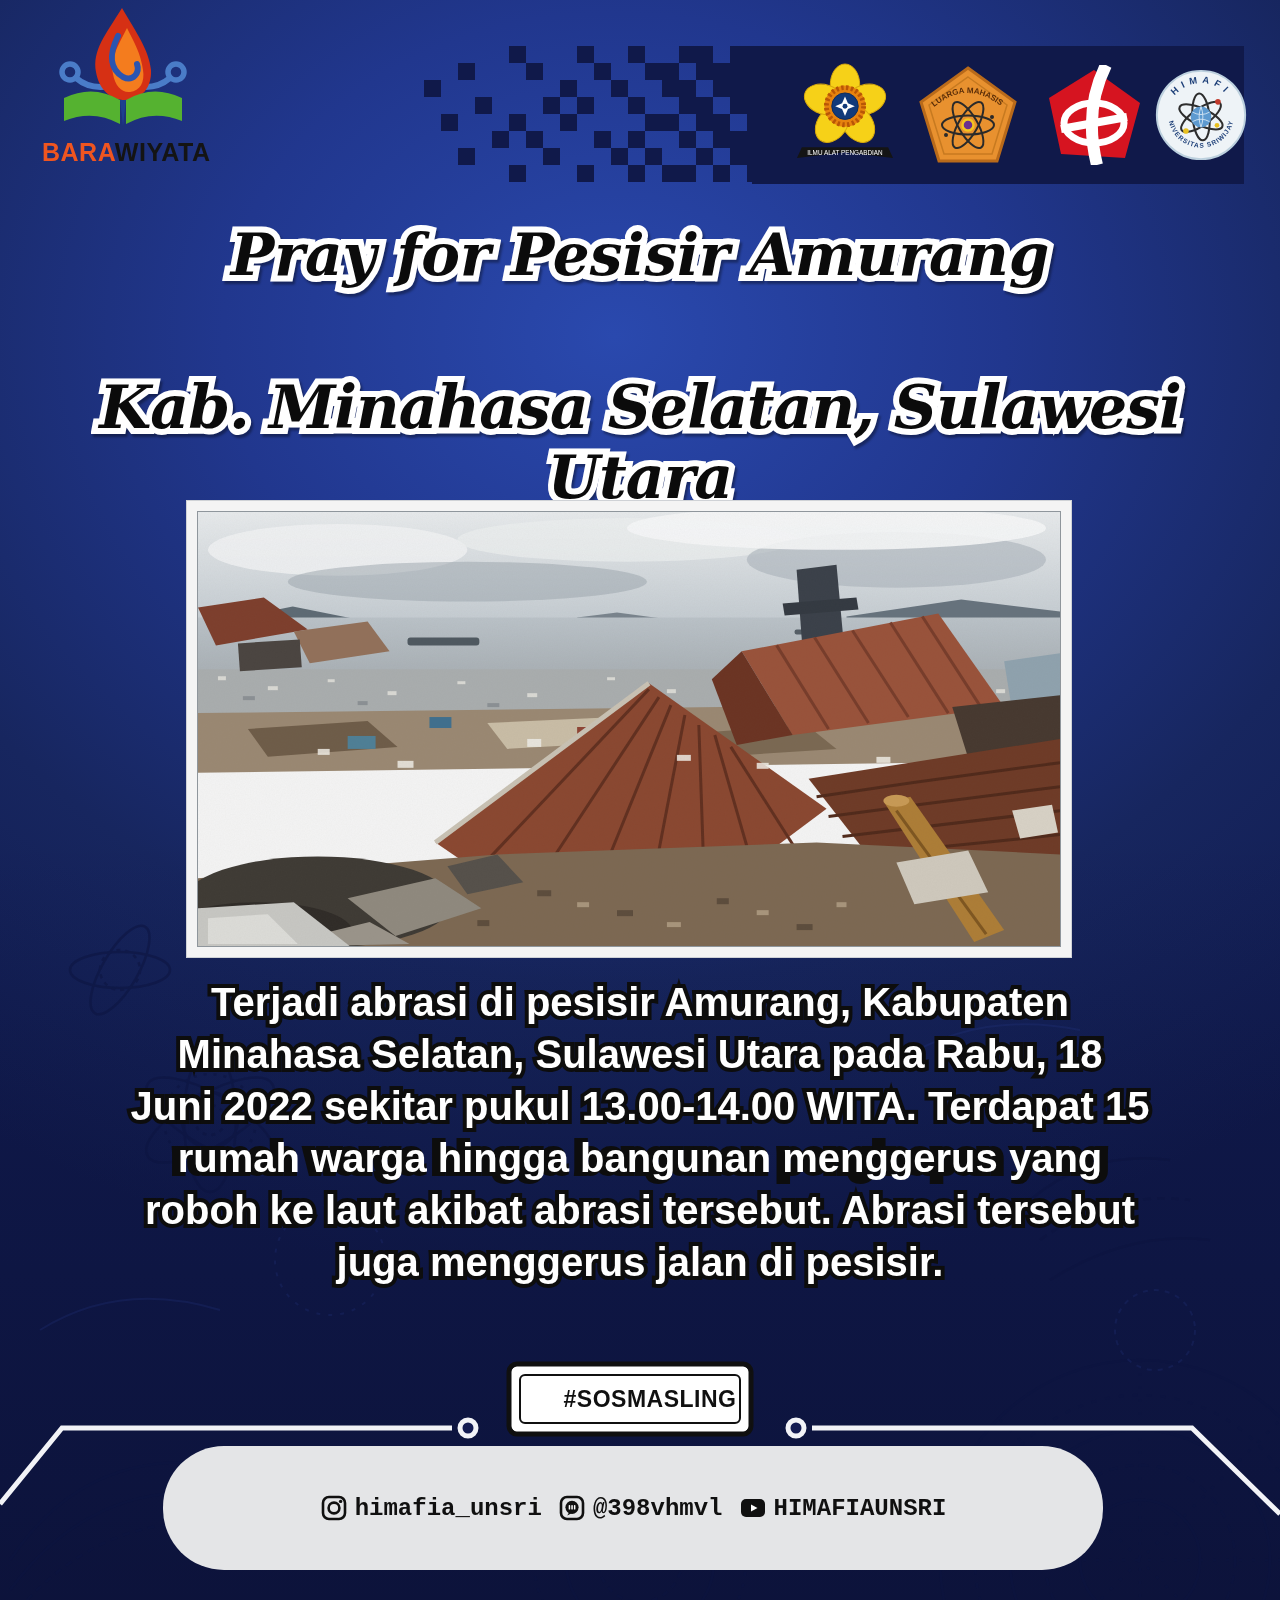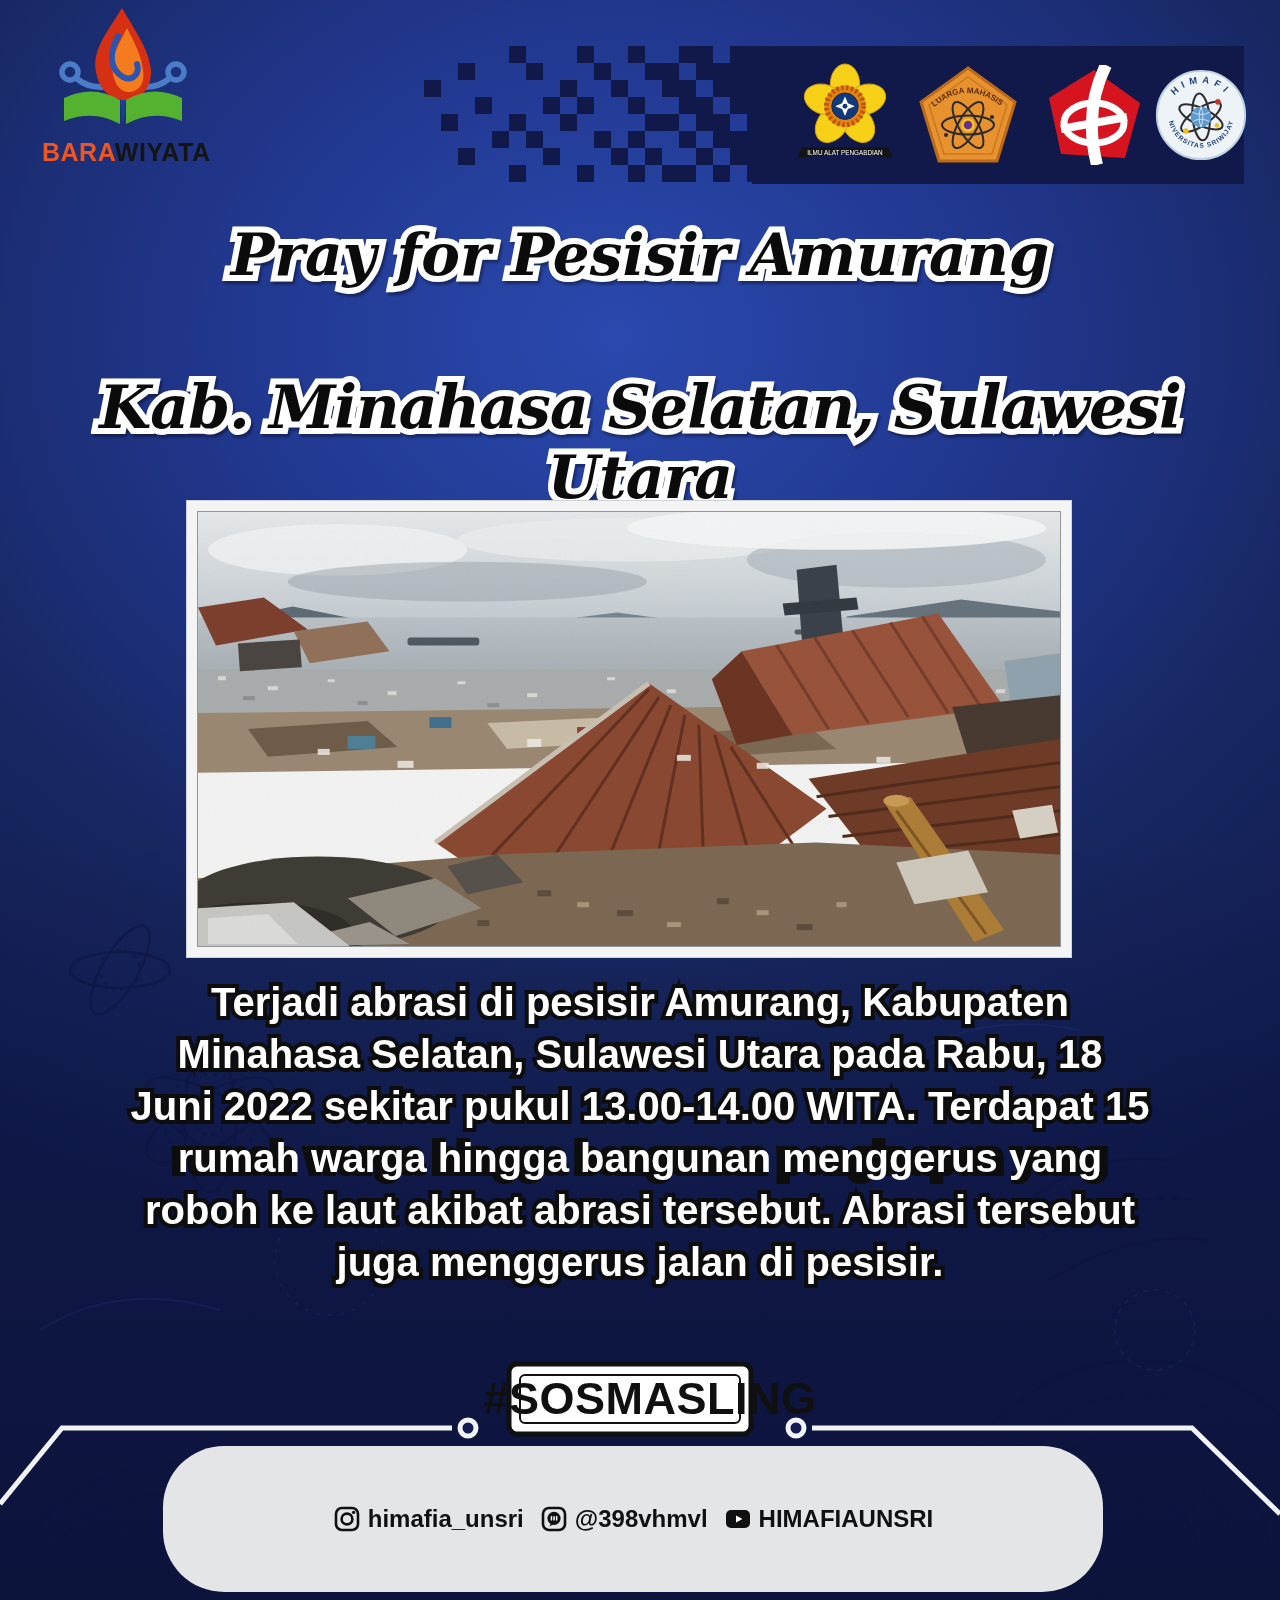--- a/index.html
+++ b/index.html
@@ -37,24 +37,24 @@
   .photo-inner{width:864px;height:436px;border:1px solid #8f969c;box-sizing:border-box;overflow:hidden;}
   
   .body-block{position:absolute;top:956px;left:40px;width:1200px;margin-top:20px;}
   .body-line{position:relative;isolation:isolate;text-align:center;color:#ffffff;
     font-weight:bold;font-size:40px;line-height:52px;}
   .body-line::before{content:attr(data-text);position:absolute;left:0;width:100%;top:0;
     -webkit-text-stroke:8px #0d0d0d;z-index:-1;}
   
   .badge{position:absolute;left:505px;top:1360px;width:250px;height:78px;}
   .badge-text{position:absolute;inset:0;display:flex;align-items:center;justify-content:center;
-    font-weight:bold;font-size:45px;letter-spacing:.5px;color:#101010;margin-left:40px;}
-  
-  .footer-pill{position:absolute;left:163px;top:1446px;width:940px;height:146px;border-radius:61px;
-    background:#e4e5e7;display:flex;align-items:center;justify-content:center;gap:16px;}
+    font-weight:bold;font-size:23px;letter-spacing:.5px;color:#101010;margin-left:40px;}
+  
+  .footer-pill{position:absolute;left:163px;top:1446px;width:940px;height:124px;border-radius:61px;
+    background:#e4e5e7;display:flex;align-items:center;justify-content:center;gap:16px;font-family:Liberation Mono, monospace;}
   .footer-item{display:flex;align-items:center;gap:7px;white-space:nowrap;
     font-weight:bold;font-size:24px;color:#101010;}
   .footer-item svg{display:block;}
 </style>
 </head>
 <body>
 
 <div class="poster">
 
   <svg class="layer" viewBox="0 0 1280 1600" width="1280" height="1600">

